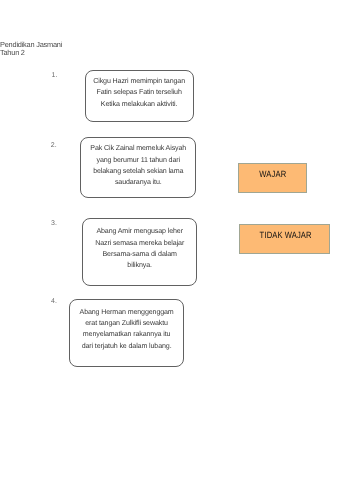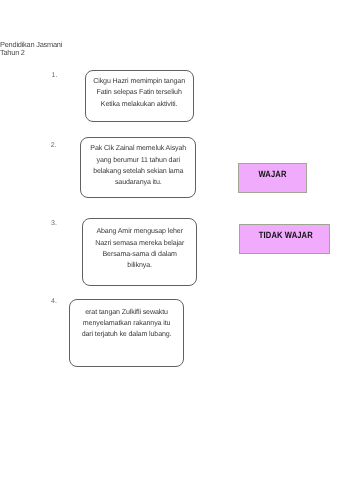--- a/index.html
+++ b/index.html
@@ -52,26 +52,26 @@
     line-height: 11.3px;
     letter-spacing: -0.12px;
     text-align: center;
   }
 
   .ans > span { display: inline-block; transform: scaleX(0.845) translateX(1px); transform-origin: center; }
   .ans {
     position: absolute;
     box-sizing: border-box;
     border: 0.9px solid #a0a693;
-    background: #f0abfc;
+    background: #fdba74;
     display: flex;
     align-items: center;
     justify-content: center;
     color: #111;
-    font-weight: bold;
+    font-weight: normal;
     font-size: 9.0px;
     letter-spacing: 0.15px;
     word-spacing: -0.2px;
     padding-bottom: 6.4px;
   }
 </style>
 </head>
 <body>
 
 <div class="page">
@@ -106,20 +106,21 @@
       <div>Abang Amir mengusap leher</div>
       <div>Nazri semasa mereka belajar</div>
       <div>Bersama-sama di dalam</div>
       <div>biliknya.</div>
     </div>
   </div>
 
   <div class="item-number" style="left:51.1px; top:298.2px;">4.</div>
   <div class="stmt" style="left:69.3px; top:299.3px; width:114.6px; height:67.5px;">
     <div class="stmt-text" style="top:6.6px;">
+      <div>Abang Herman menggenggam</div>
       <div>erat tangan Zulkifli sewaktu</div>
       <div>menyelamatkan rakannya itu</div>
       <div>dari terjatuh ke dalam lubang.</div>
     </div>
   </div>
 
   <div class="ans" style="left:237.5px; top:162.5px; width:69px; height:30px;">
     <span>WAJAR</span>
   </div>
 

